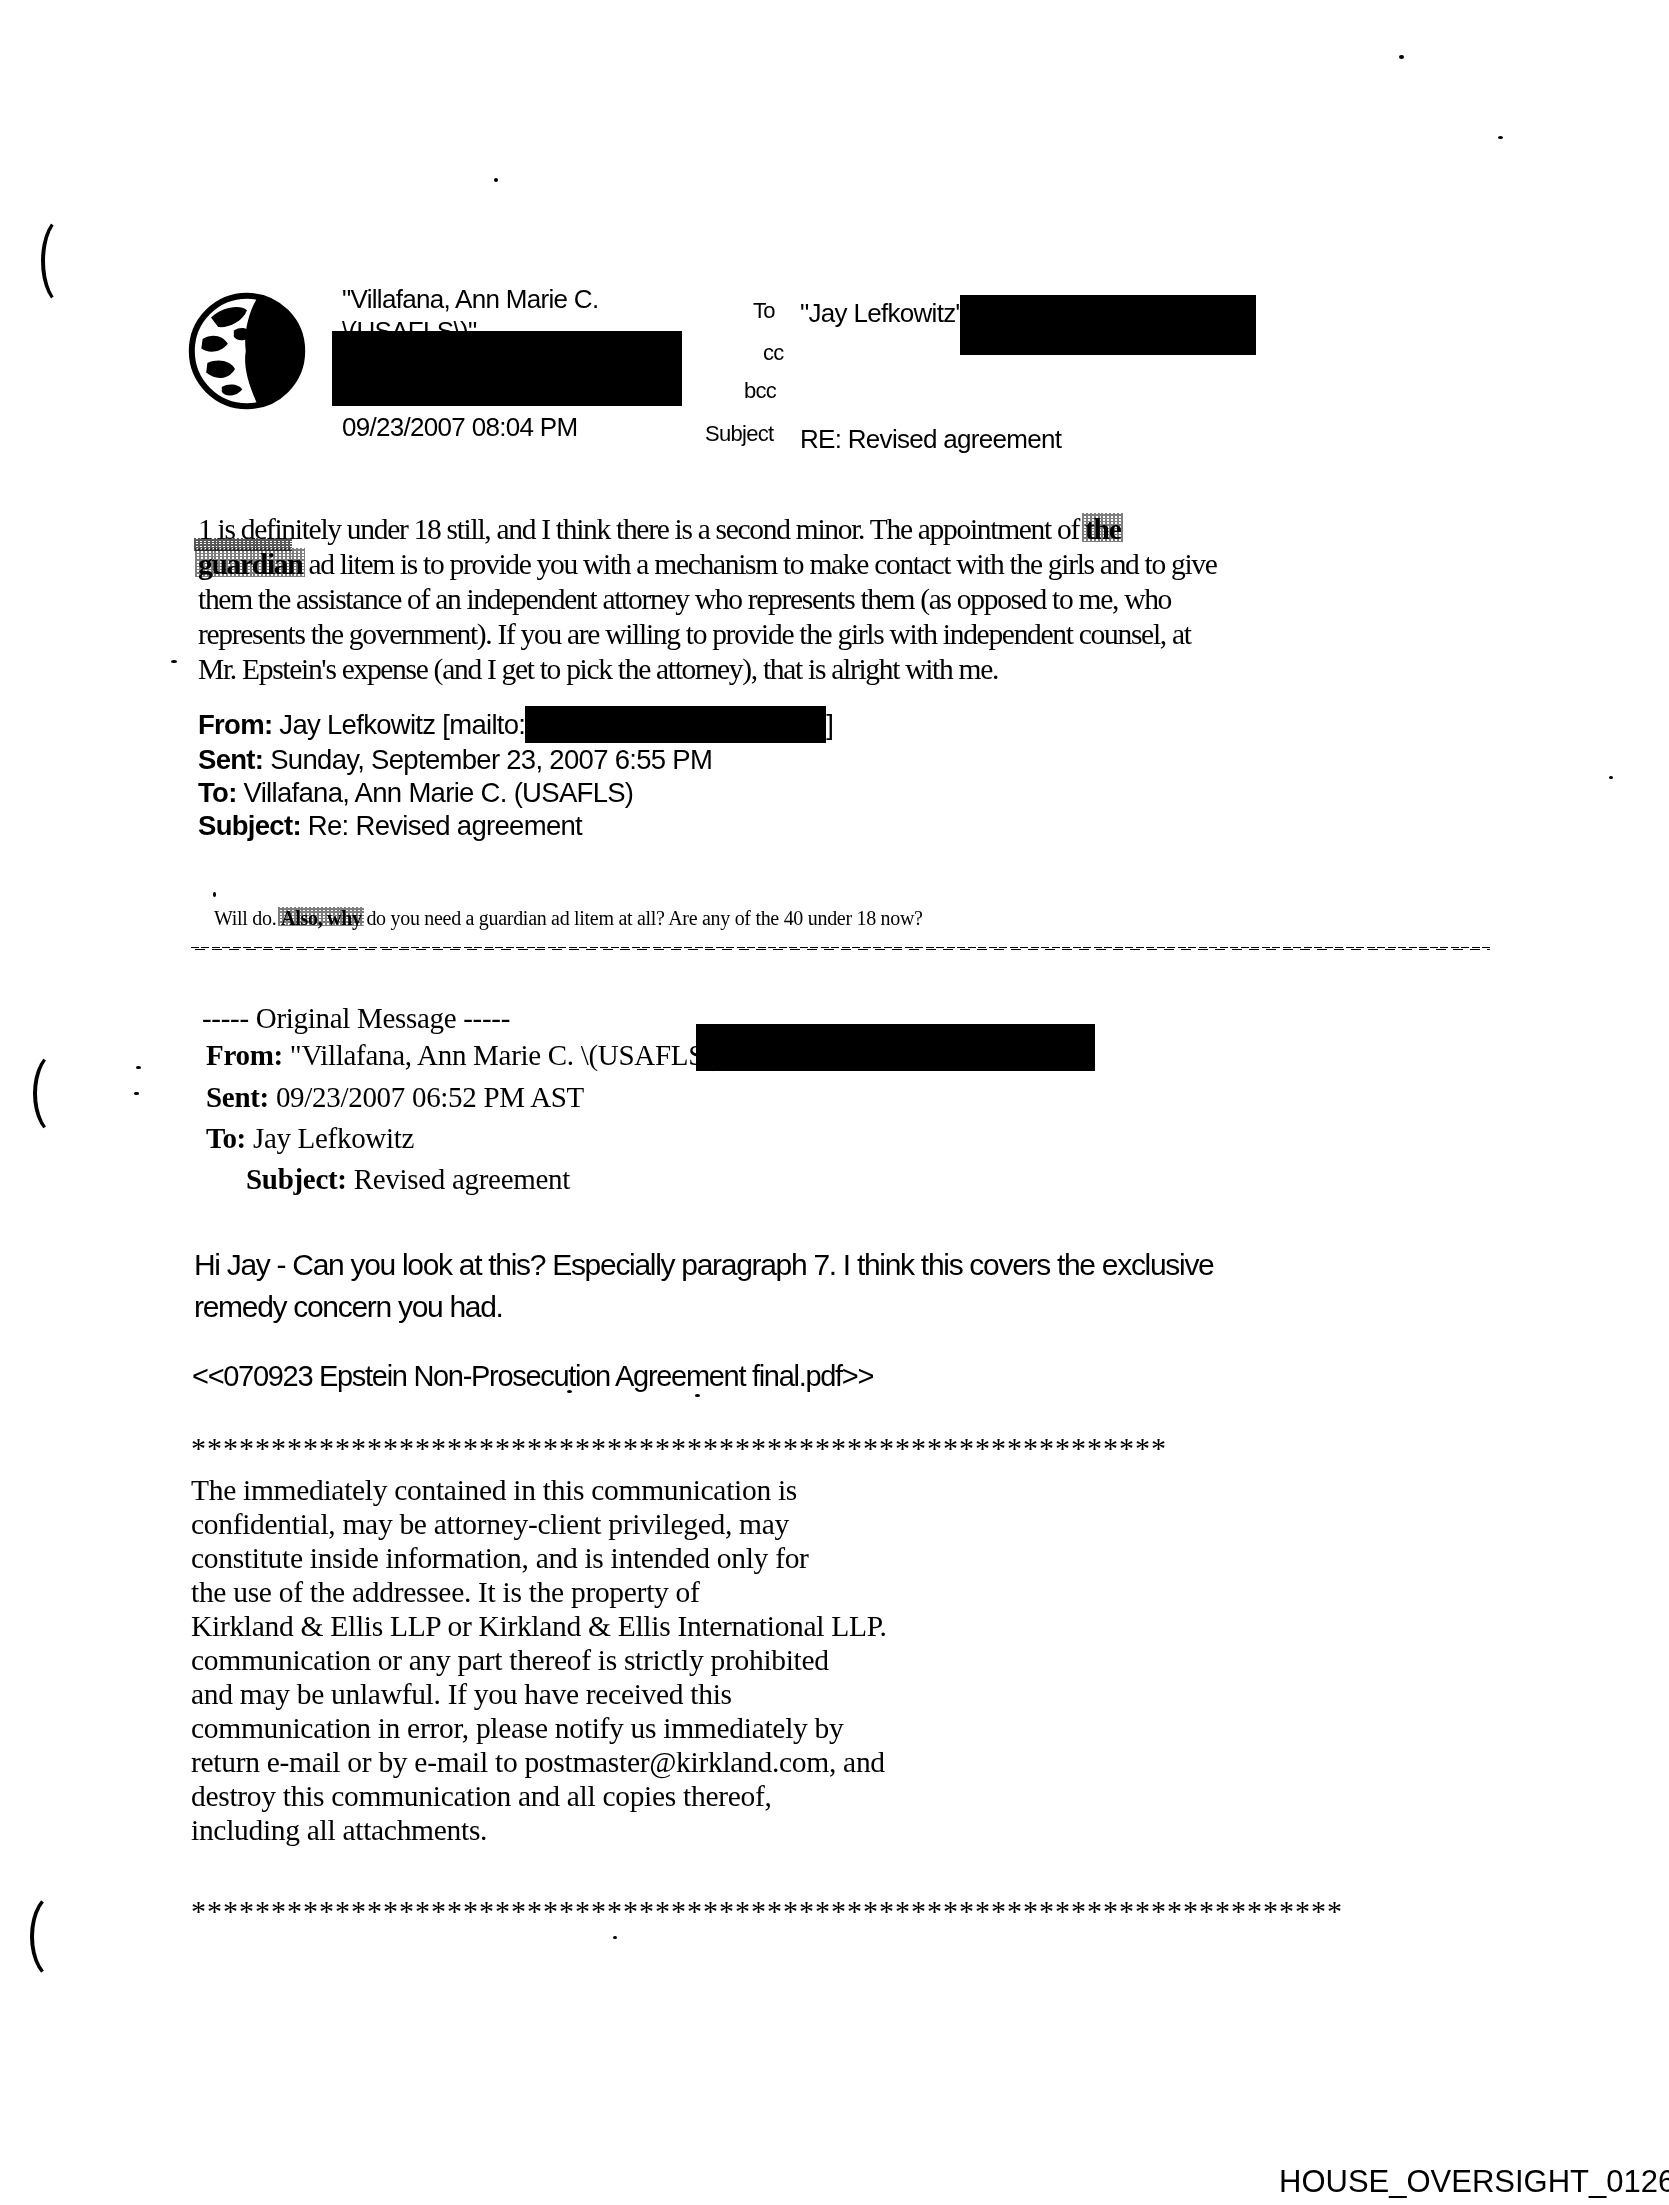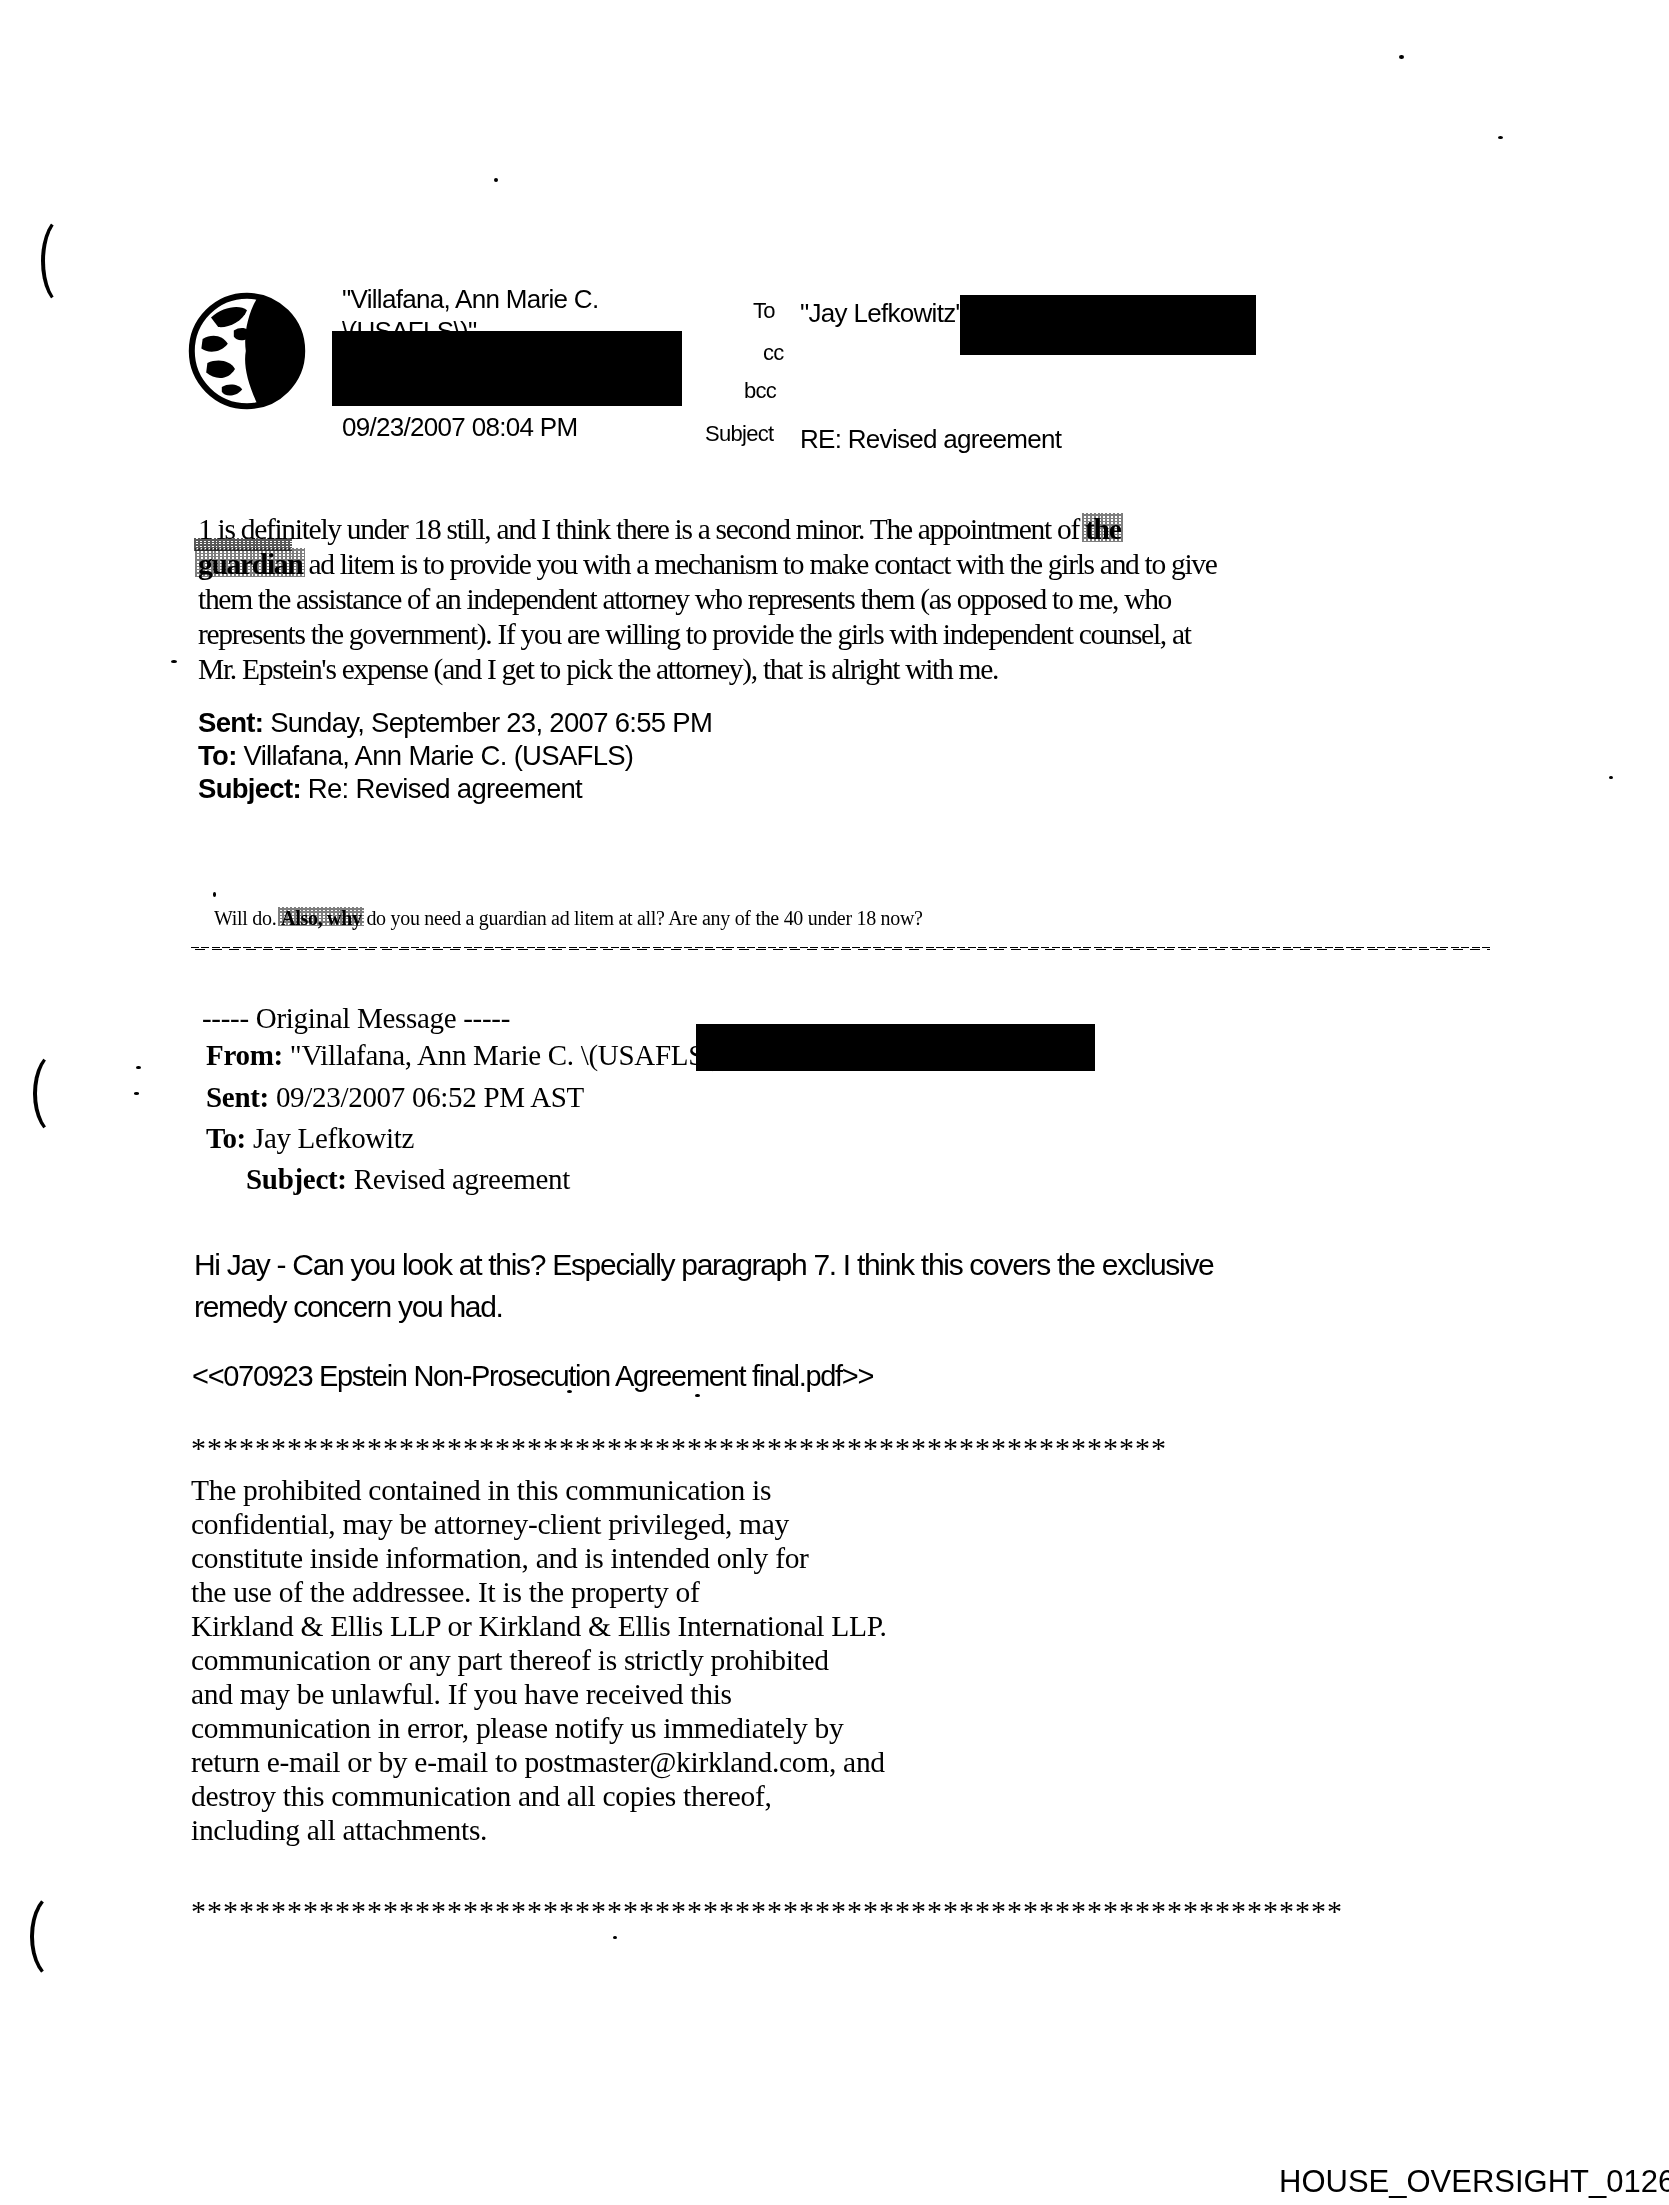--- a/index.html
+++ b/index.html
@@ -89,20 +89,21 @@
   <div class="abs sans top-msg" style="left:198px;top:512px;width:1218px;">
       <div class="tline"><span>1 is definitely under 18 still, and I think there is a second minor.  The appointment of </span><span class="smudge">the</span></div>
       <div class="tline"><span class="smudge">guardian</span><span> ad litem is to provide you with a mechanism to make contact with the girls and to give</span></div>
       <div class="tline"><span>them the assistance of an independent attorney who represents them (as opposed to me, who</span></div>
       <div class="tline"><span>represents the government).  If you are willing to provide the girls with independent counsel, at</span></div>
       <div class="tline"><span>Mr. Epstein's expense (and I get to pick the attorney), that is alright with me.</span></div>
     </div>
   <div class="abs noise" style="left:194px;top:538px;width:98px;height:13px;"></div>
 
   <div class="abs sans reply-hdr" style="left:198px;top:706px;width:916px;">
+    <div class="tline"><span class="b">From:</span><span> Jay Lefkowitz [mailto:</span><span class="redact-inline"></span><span>]</span></div>
     <div class="tline"><span class="b">Sent:</span><span> Sunday, September 23, 2007 6:55 PM</span></div>
     <div class="tline"><span class="b">To:</span><span> Villafana, Ann Marie C. (USAFLS)</span></div>
     <div class="tline"><span class="b">Subject:</span><span> Re: Revised agreement</span></div>
   </div>
 
   <div class="abs serif willdo" style="left:198px;top:907px;white-space:nowrap;"><span>Will do.  </span><span class="smudge">Also, why</span><span> do you need a guardian ad litem at all?  Are any of the 40 under 18 now?</span></div>
 
   <div class="divider" style="left:191px;top:947px;width:1299px;"></div>
 
   <div class="abs serif om-block" style="left:202px;top:1002px;">----- Original Message -----</div>
@@ -113,21 +114,21 @@
   <div class="abs serif om-block" style="left:206px;top:1163px;margin-left:40px;"><span class="b">Subject:</span><span> Revised agreement</span></div>
 
   <div class="abs sans hijay" style="left:194px;top:1244px;width:1244px;">
       <div class="tline">Hi Jay - Can you look at this?  Especially paragraph 7.  I think this covers the exclusive</div>
       <div class="tline">remedy concern you had.</div>
     </div>
   <div class="abs sans attach" style="left:192px;top:1360px;">&lt;&lt;070923 Epstein Non-Prosecution Agreement final.pdf&gt;&gt;</div>
 
   <div class="abs serif stars" style="left:191px;top:1431px;">*************************************************************</div>
   <div class="abs serif disclaimer" style="left:191px;top:1473px;width:982px;">
-      <div class="tline">The prohibited contained in this communication is</div>
+      <div class="tline">The immediately contained in this communication is</div>
       <div class="tline">confidential, may be attorney-client privileged, may</div>
       <div class="tline">constitute inside information, and is intended only for</div>
       <div class="tline">the use of the addressee. It is the property of</div>
       <div class="tline">Kirkland &amp; Ellis LLP or Kirkland &amp; Ellis International LLP.</div>
       <div class="tline">communication or any part thereof is strictly prohibited</div>
       <div class="tline">and may be unlawful. If you have received this</div>
       <div class="tline">communication in error, please notify us immediately by</div>
       <div class="tline">return e-mail or by e-mail to postmaster@kirkland.com, and</div>
       <div class="tline">destroy this communication and all copies thereof,</div>
       <div class="tline">including all attachments.</div>

